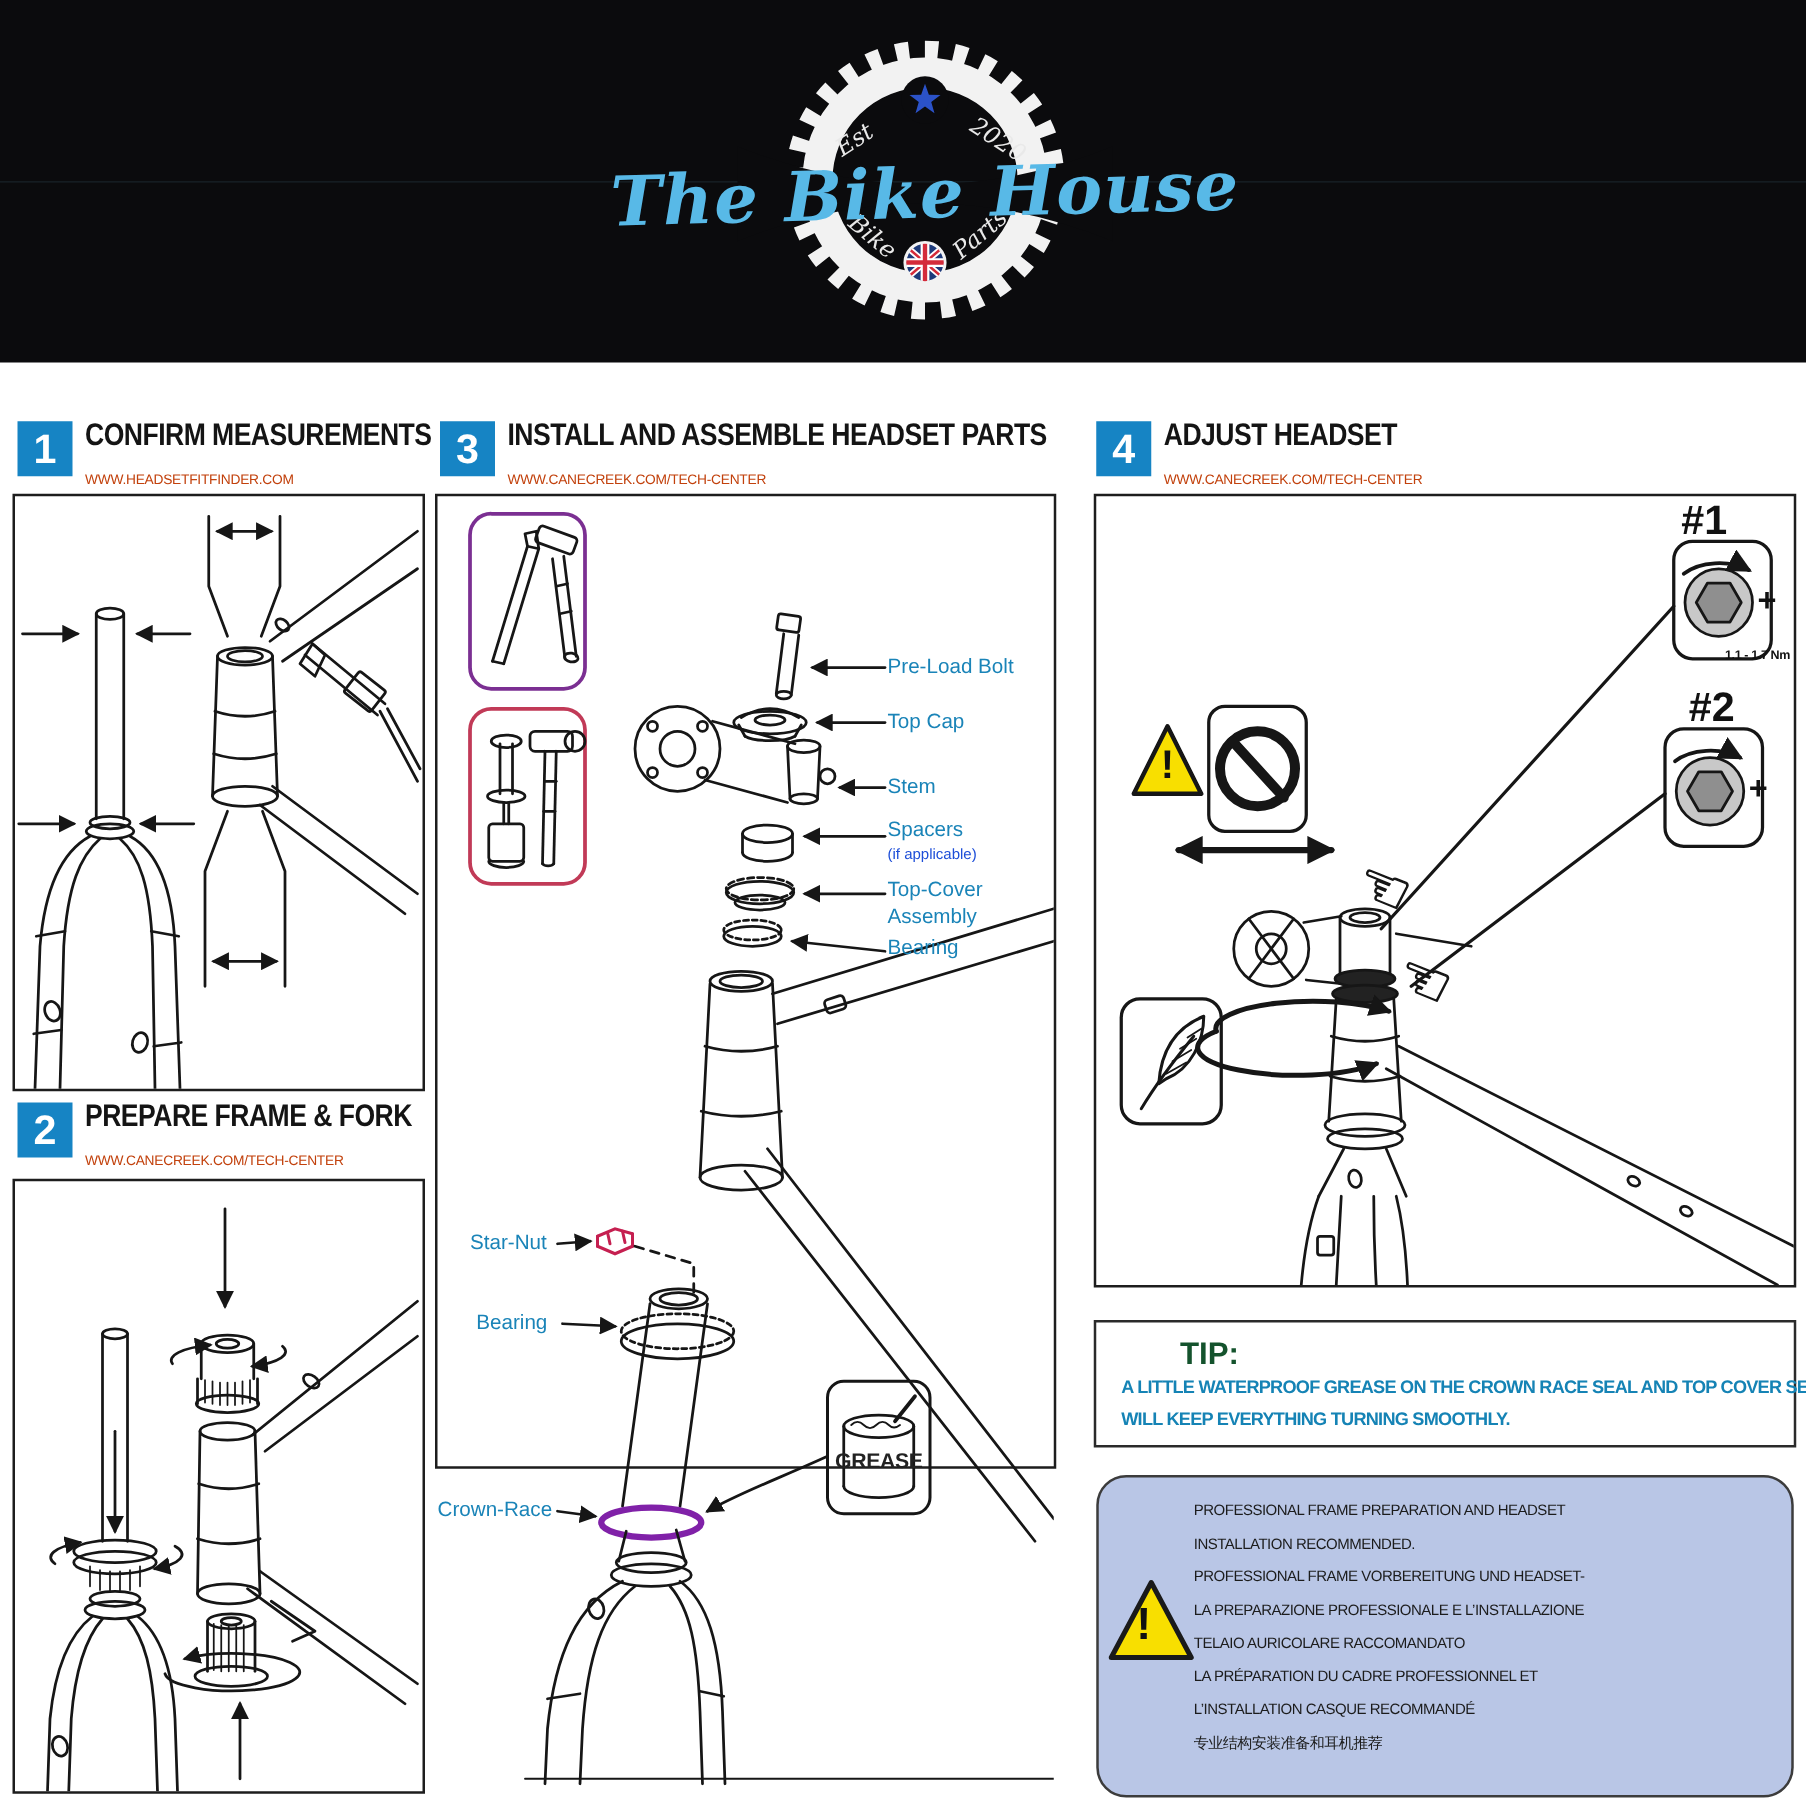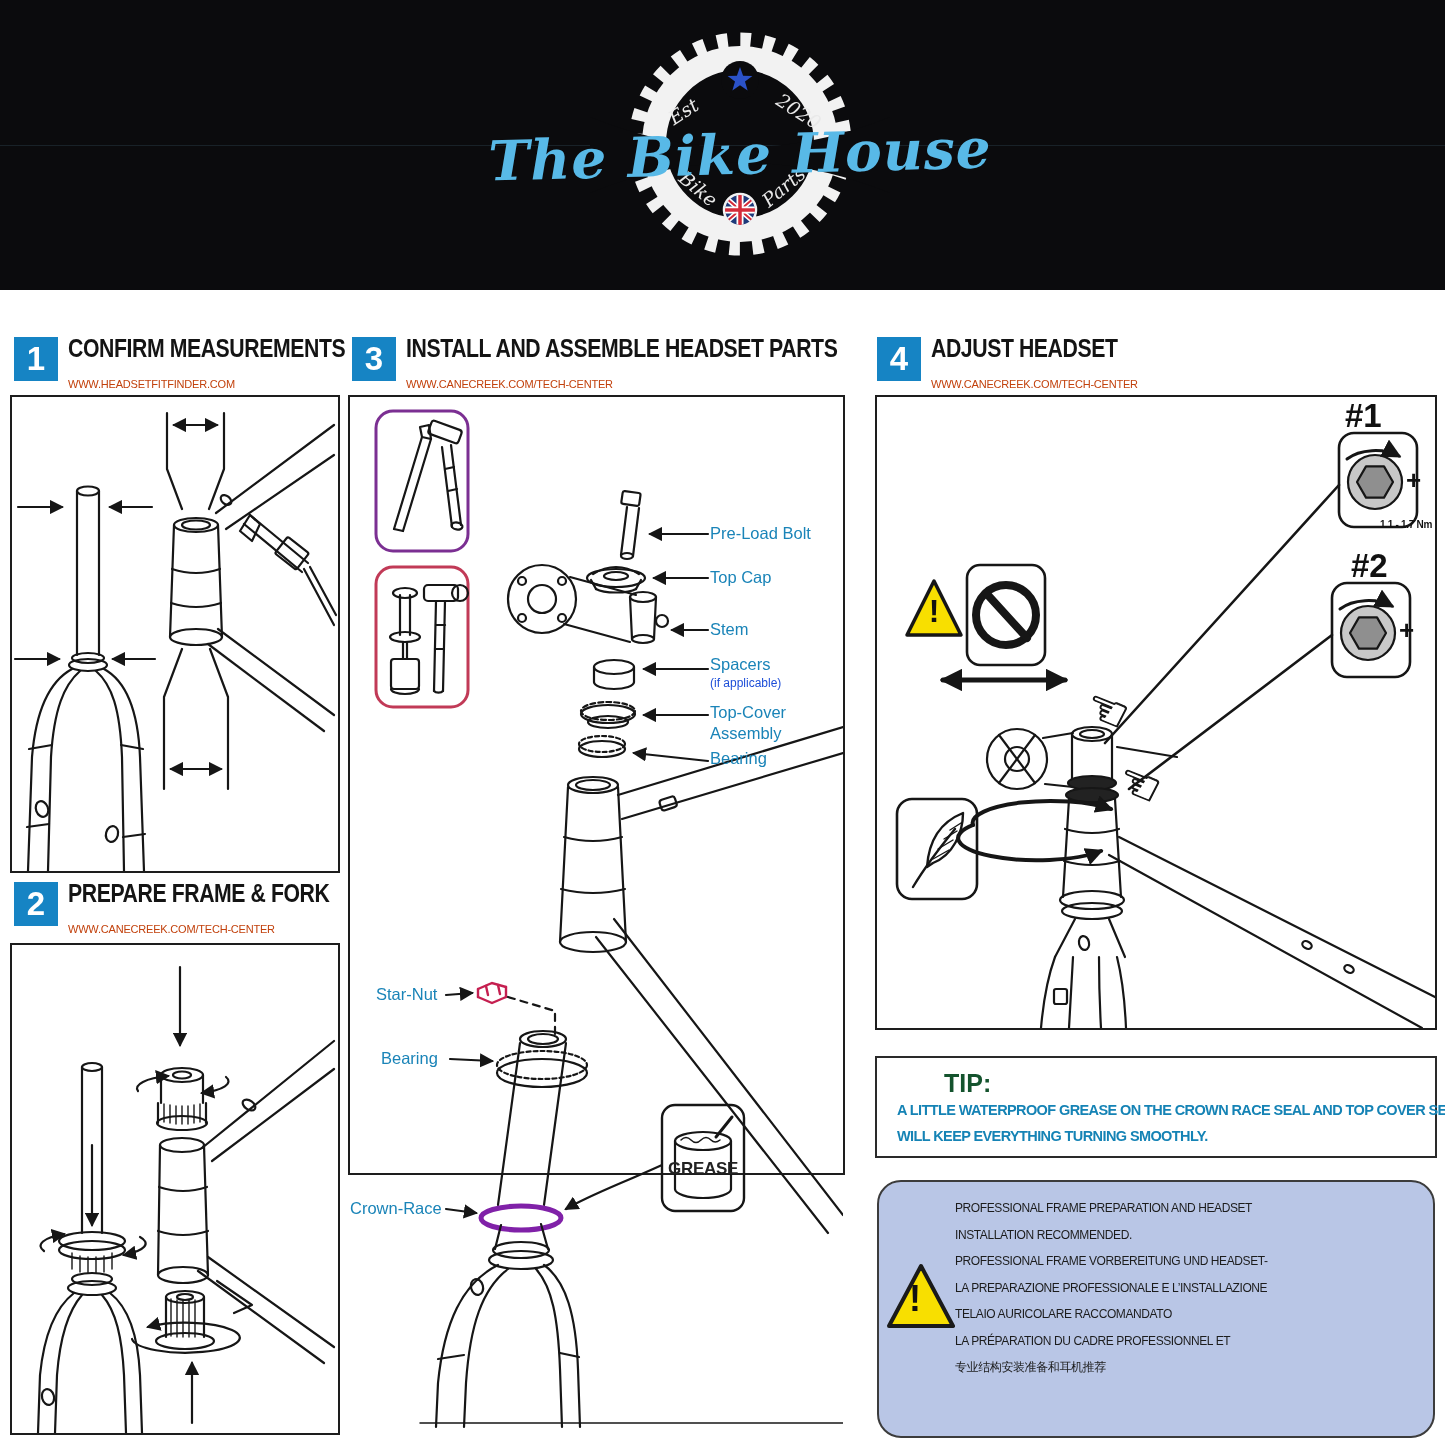--- a/index.html
+++ b/index.html
@@ -510,17 +510,18 @@
       <path d="M36,4 L68,64 L4,64 Z" fill="#f8df00" stroke="#1a1a1a" stroke-width="4" stroke-linejoin="round"></path>
     </svg>
     <div class="bang" style="left:24px;top:96px;width:24px;font-size:36px;">!</div>
     <div class="notice-lines">
       <div class="notice-line">PROFESSIONAL FRAME PREPARATION AND HEADSET</div>
       <div class="notice-line">INSTALLATION RECOMMENDED.</div>
       <div class="notice-line">PROFESSIONAL FRAME VORBEREITUNG UND HEADSET-</div>
       <div class="notice-line">LA PREPARAZIONE PROFESSIONALE E L’INSTALLAZIONE</div>
       <div class="notice-line">TELAIO AURICOLARE RACCOMANDATO</div>
       <div class="notice-line">LA PRÉPARATION DU CADRE PROFESSIONNEL ET</div>
+      <div class="notice-line">L’INSTALLATION CASQUE RECOMMANDÉ</div>
       <div class="notice-line">专业结构安装准备和耳机推荐</div>
     </div>
   </div>
 
 </div>
 
 </body></html>

